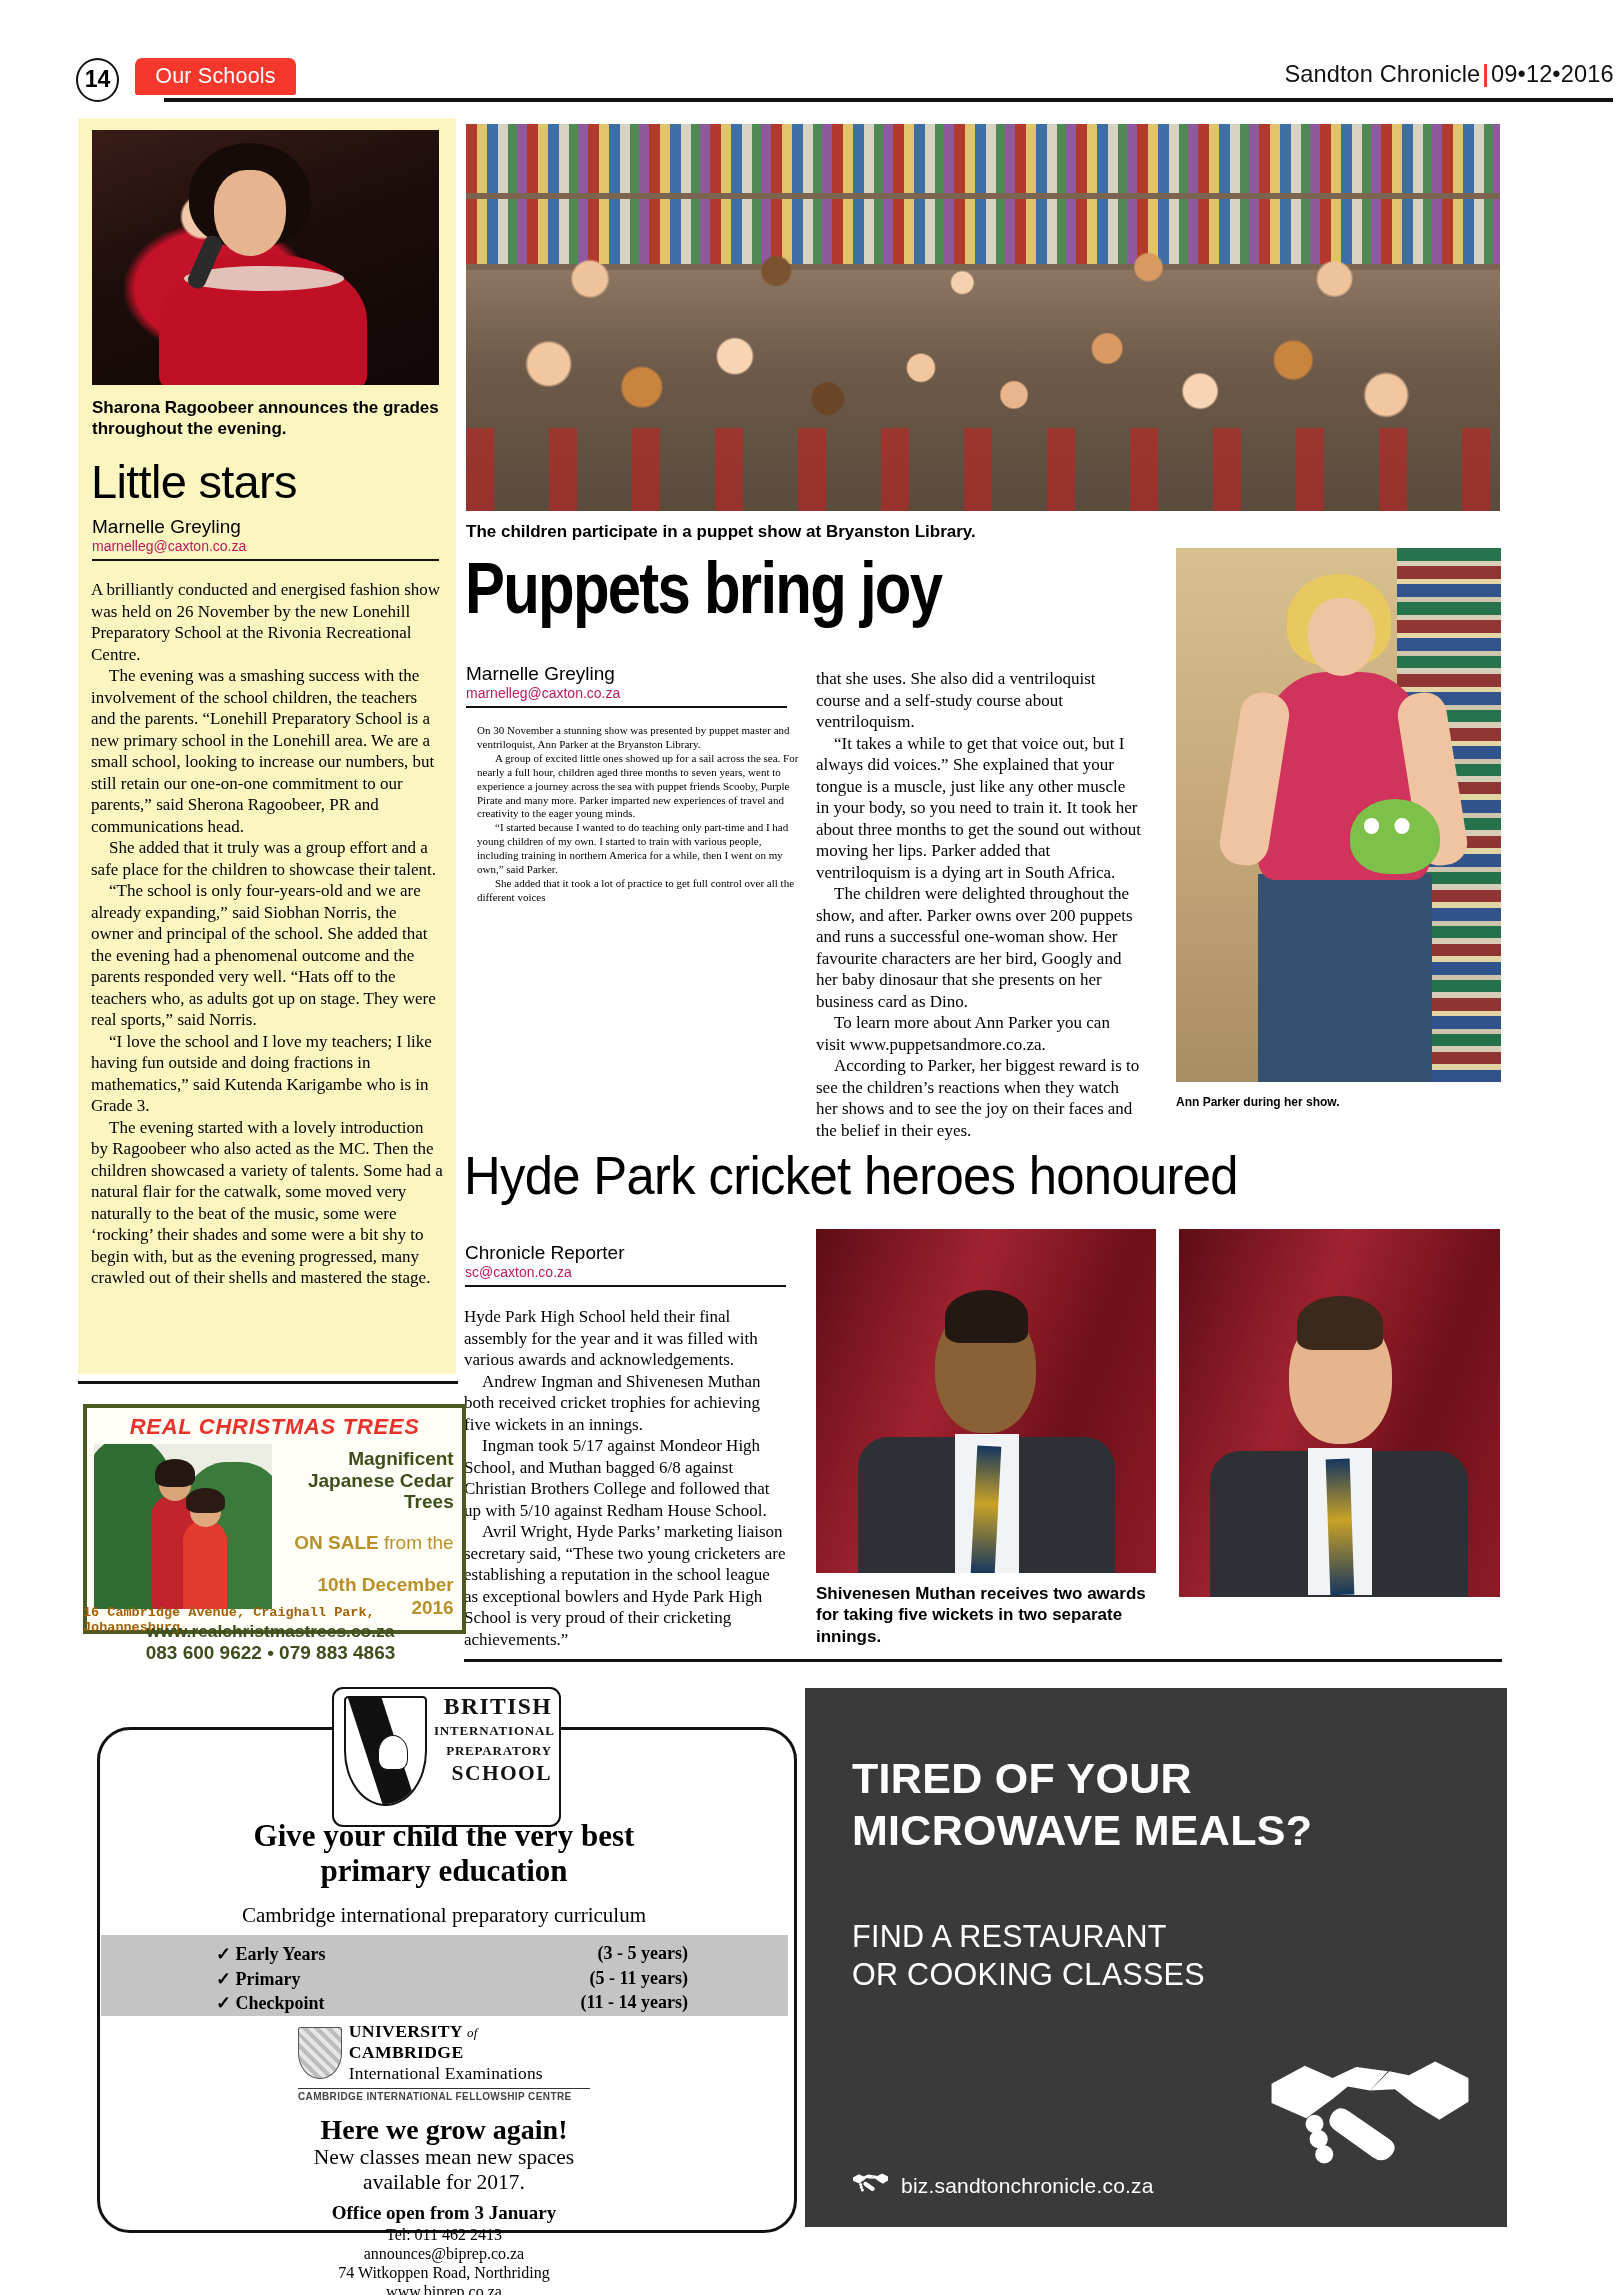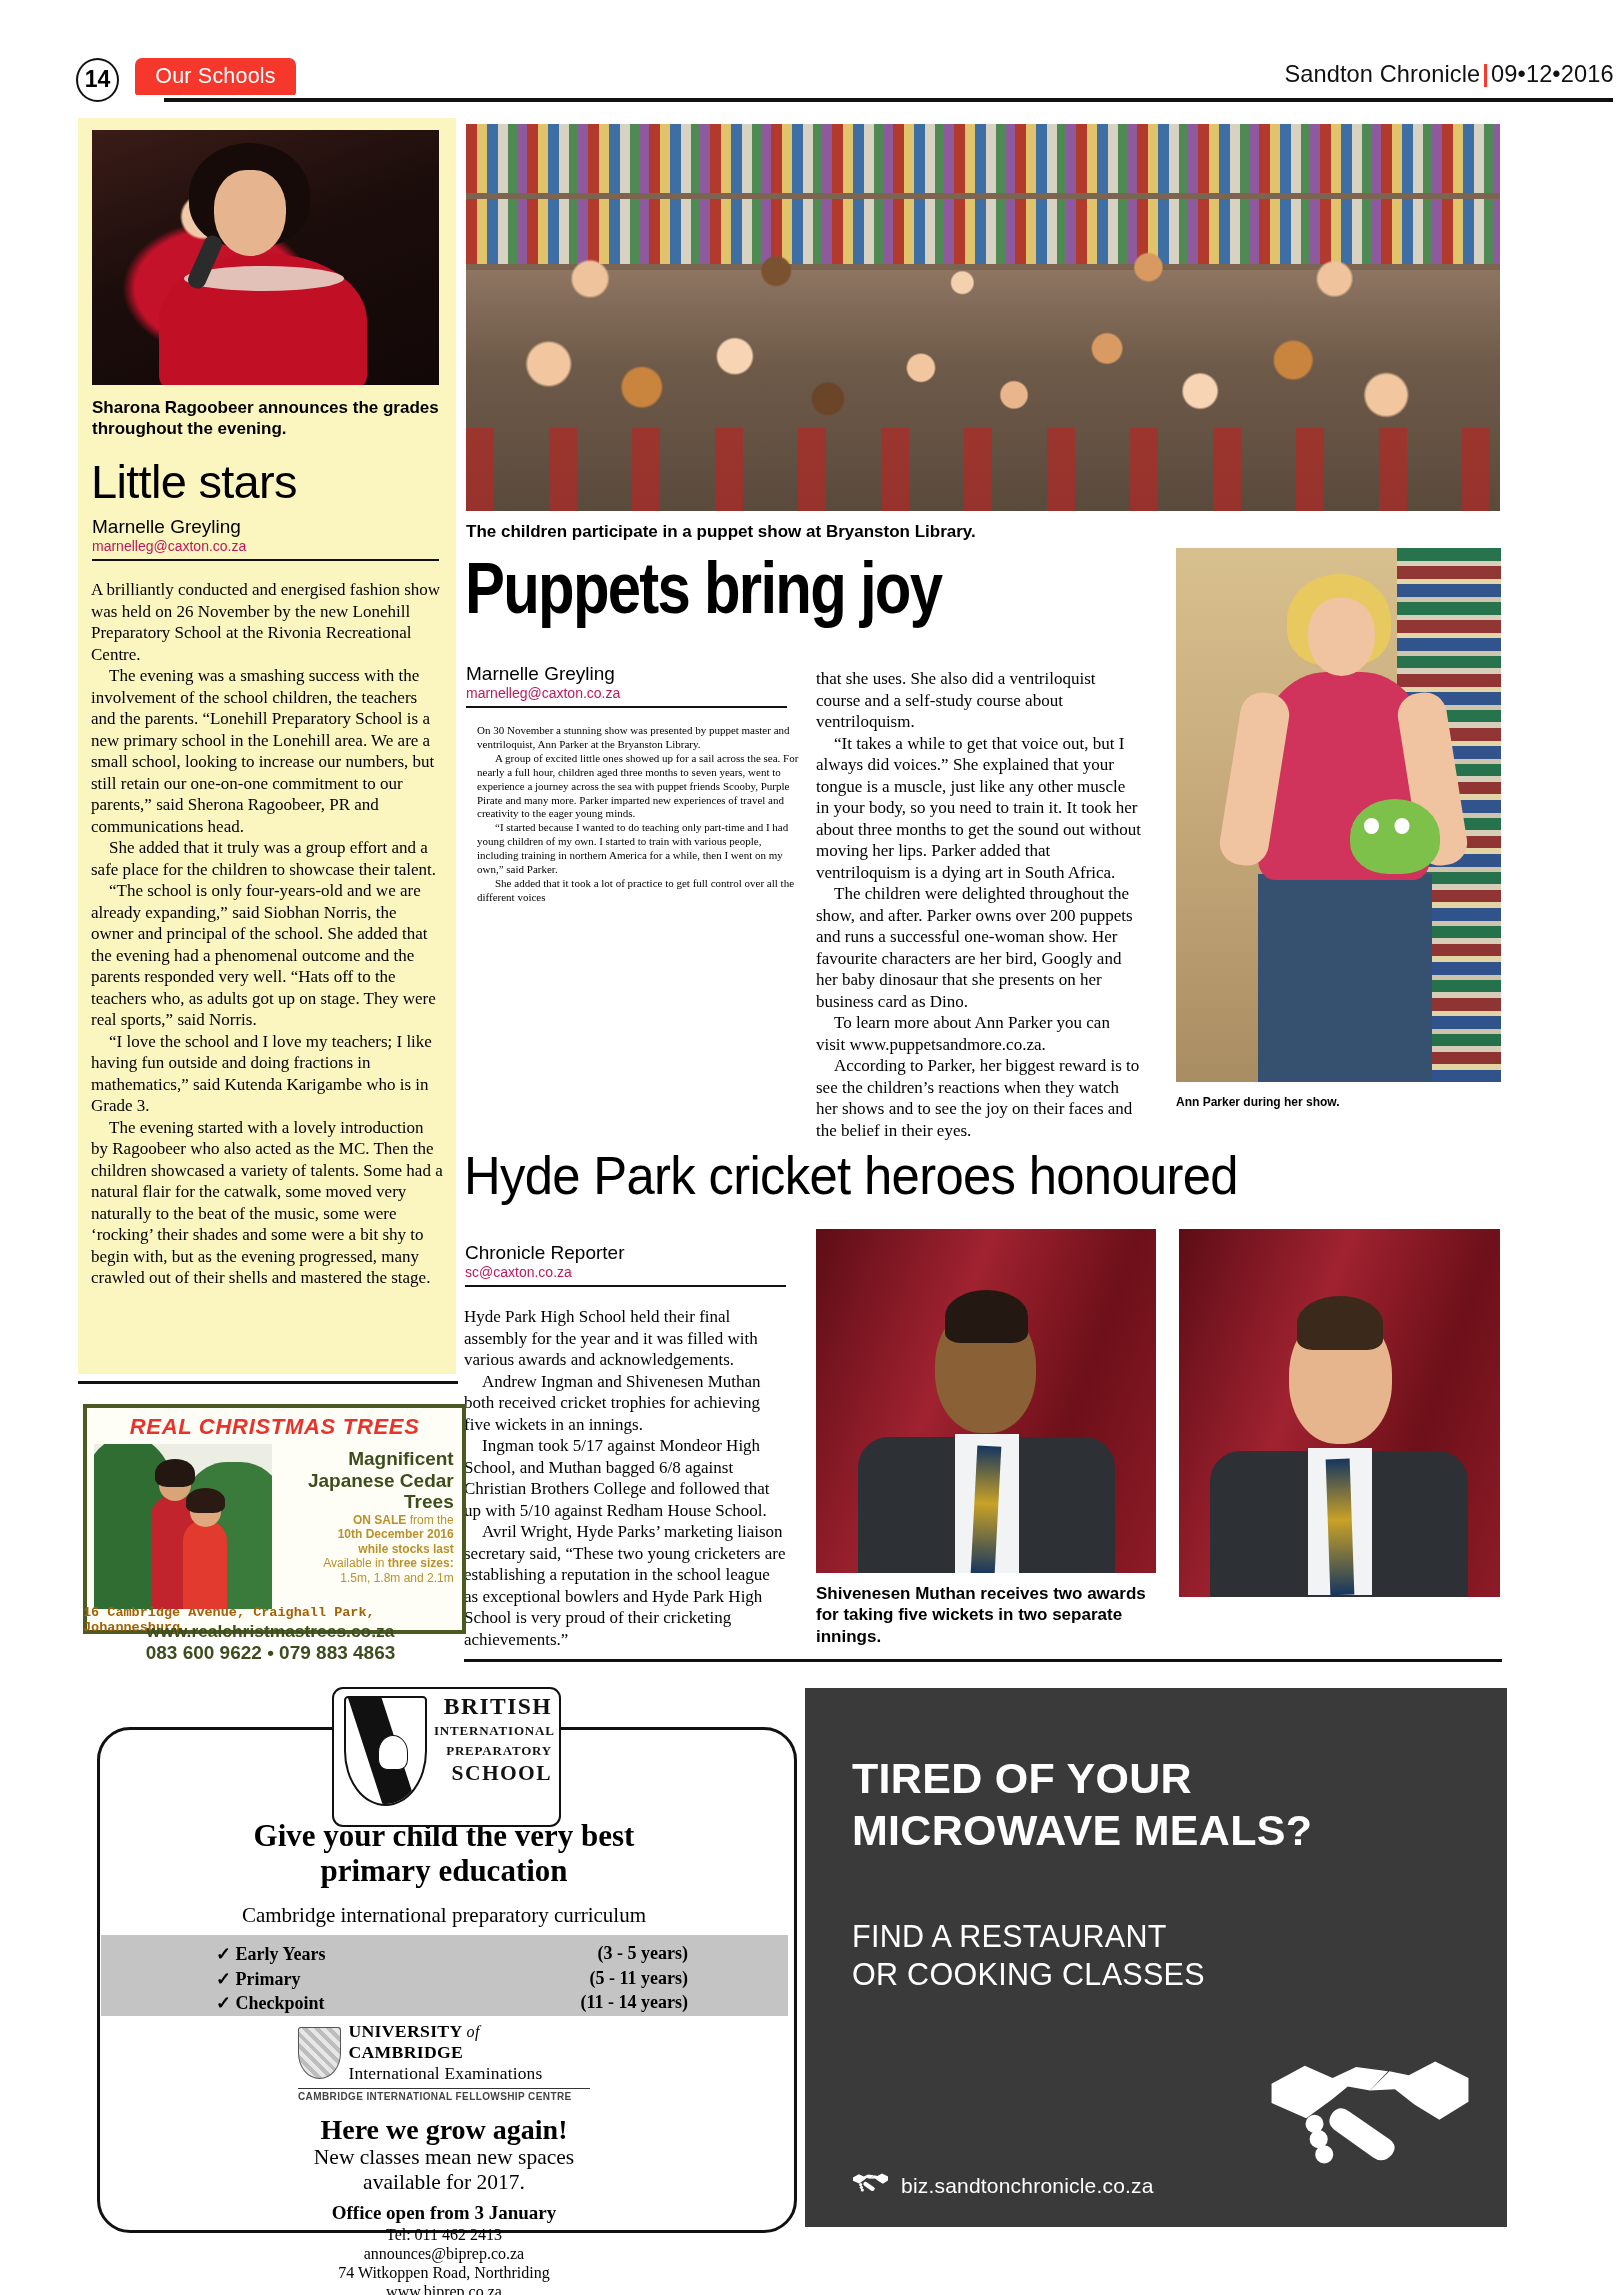--- a/index.html
+++ b/index.html
@@ -122,21 +122,21 @@
   .xmasad .treeimg .t2{position:absolute;right:-21px;top:18px;width:118px;height:160px;background:#3a7b3c;border-radius:44% 44% 18% 18%;}
   .xmasad .treeimg .p1{position:absolute;left:57px;top:51px;width:47px;height:114px;background:#c1242d;border-radius:22px 22px 4.2px 4.2px;}
   .xmasad .treeimg .p1::before{content:"";position:absolute;left:8.3px;top:-26px;width:32px;height:32px;background:#d9a478;border-radius:50%;}
   .xmasad .treeimg .p1::after{content:"";position:absolute;left:4.2px;top:-36px;width:40px;height:28px;background:#241611;border-radius:50% 50% 30% 30%;}
   .xmasad .treeimg .p2{position:absolute;left:89px;top:76px;width:44px;height:92px;background:#e23a2e;border-radius:21px 21px 4.2px 4.2px;}
   .xmasad .treeimg .p2::before{content:"";position:absolute;left:7px;top:-23.6px;width:30.5px;height:30.5px;background:#dfa97d;border-radius:50%;}
   .xmasad .treeimg .p2::after{content:"";position:absolute;left:2.8px;top:-32px;width:39px;height:25px;background:#2a1a13;border-radius:50% 50% 30% 30%;}
   .xmas-t{position:absolute;left:16.7px;top:5.6px;width:342px;text-align:center;color:#e8322a;font-weight:700;font-size:22px;letter-spacing:0.7px;font-style:italic;}
   .xmas-r{position:absolute;right:8.3px;top:40px;width:182px;text-align:right;}
   .xmas-r .big{color:#3d4d1c;font-weight:700;font-size:19px;line-height:1.14;}
-  .xmas-r .sale{color:#b8912b;font-size:12px;line-height:1.2;margin-top:0;}
+  .xmas-r .sale{color:#b8912b;font-size:19px;line-height:1.2;margin-top:19px;}
   .xmas-r .sale b{color:#b8912b;}
   .xmas-addr{position:absolute;left:0;top:203px;width:375px;text-align:left;color:#a16207;font-weight:700;font-size:13.5px;font-family:Liberation Mono, monospace;}
   .xmas-web{position:absolute;left:0;top:219px;width:375px;text-align:center;color:#3d4d1c;font-weight:700;font-size:17.4px;}
   .xmas-tel{position:absolute;left:0;top:239px;width:375px;text-align:center;color:#3d4d1c;font-weight:700;font-size:19px;}
 
   
   .bips{position:absolute;left:97px;top:1727px;width:694px;height:500px;border:3.5px solid #111;border-radius:33px;background:#fff;}
   .bipslogo{position:absolute;left:332px;top:1687px;width:225px;height:136px;border:2.8px solid #111;border-radius:11px;background:#fff;z-index:4;}
   .crest{position:absolute;left:9.7px;top:7px;width:83px;height:110px;}
   .crest .shield{position:absolute;inset:0;background:#fff;border:2.1px solid #111;border-radius:4.2px 4.2px 50% 50%;overflow:hidden;}
@@ -152,21 +152,21 @@
      font-weight:700;font-size:31px;line-height:1.12;}
   .bips-sub{position:absolute;left:104px;top:1903px;width:680px;text-align:center;font-family:"Liberation Serif",serif;font-size:21px;}
   .bips-band{position:absolute;left:101px;top:1935px;width:687px;height:81px;background:#c4c4c4;}
   .bips-band .row{position:absolute;left:115px;width:472px;font-family:"Liberation Serif",serif;font-weight:700;font-size:18px;}
   .bips-band .row span.r{position:absolute;right:0;top:0;}
   .bips-cam{position:absolute;left:298px;top:2021px;width:292px;}
   .bips-cam .camrow{display:flex;align-items:center;gap:7px;}
   .camcrest{width:43px;height:50px;border:1.4px solid #555;border-radius:2.8px 2.8px 50% 50%;
      background:repeating-linear-gradient(45deg,#e6e6e6 0 4.2px,#bdbdbd 4.2px 8.3px);}
   .bips-cam .c1{font-family:"Liberation Serif",serif;font-weight:700;font-size:17.7px;letter-spacing:0.3px;}
-  .bips-cam .c1 i{font-weight:400;font-size:16px;}
+  .bips-cam .c1 i{font-weight:400;font-size:13px;}
   .bips-cam .c2{font-family:"Liberation Serif",serif;font-size:17.4px;letter-spacing:0.2px;}
   .bips-cam .crule{border-top:1.4px solid #333;margin:4.2px 0 2.1px 0;width:292px;}
   .bips-cam .c3{font-size:10px;font-weight:700;letter-spacing:0.4px;color:#444;}
   .bips-h2{position:absolute;left:104px;top:2114px;width:680px;text-align:center;font-family:"Liberation Serif",serif;
      font-weight:700;font-size:28px;}
   .bips-p{position:absolute;left:104px;top:2145px;width:680px;text-align:center;font-family:"Liberation Serif",serif;font-size:21.5px;line-height:1.16;}
   .bips-foot{position:absolute;left:104px;top:2202px;width:680px;text-align:center;font-family:"Liberation Serif",serif;font-size:16px;line-height:1.2;}
   .bips-foot .b{font-weight:700;font-size:19px;}
 
   

